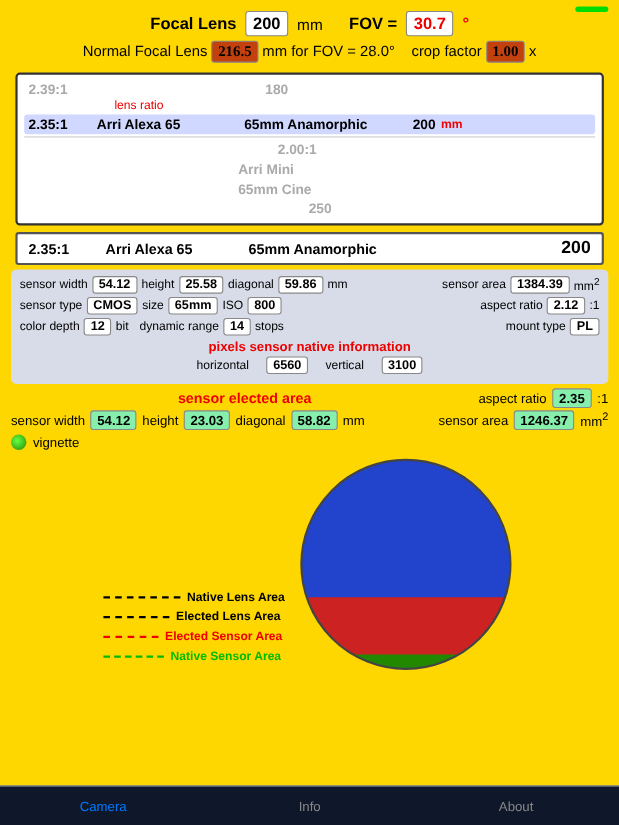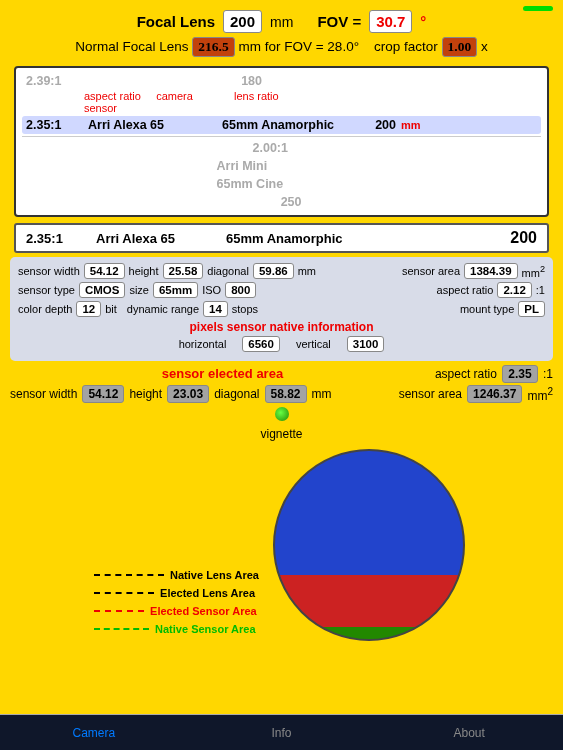--- a/index.html
+++ b/index.html
@@ -172,21 +172,21 @@
     }
     .elected-row {
       display: flex;
       align-items: center;
       gap: 5px;
       font-size: 12px;
       color: #000;
       flex-wrap: wrap;
     }
     .ev {
-      background: #a3a3a3;
+      background: #86efac;
       border: 1.5px solid #888;
       border-radius: 3px;
       font-size: 12px;
       font-weight: bold;
       color: #000;
       padding: 1px 5px;
       display: inline-block;
     }
 
     
@@ -194,21 +194,20 @@
       margin: 4px 10px 0 10px;
       position: relative;
       display: flex;
       flex-direction: column;
     }
     .vignette-row {
       display: flex;
       align-items: center;
       gap: 6px;
       margin-bottom: 4px;
-      flex-direction: column;
     }
     .vignette-dot {
       width: 14px;
       height: 14px;
       border-radius: 50%;
       background: radial-gradient(circle at 40% 40%, #66ff44, #228800);
       display: inline-block;
     }
     .vignette-label { font-size: 12px; color: #000; }
 
@@ -295,21 +294,20 @@
 <div class="camera-table-wrap">
 
   <div class="camera-row" style="color:#aaa;">
     <span class="cam-ratio">2.39:1</span>
     <span class="cam-sensor"></span>
     <span class="cam-mm">180</span>
   </div>
 
   <div class="col-headers">
     <span class="col-hdr col-h1"></span>
-    <span class="col-hdr col-h2">aspect ratio &nbsp;&nbsp;&nbsp;&nbsp;camera sensor</span>
     <span class="col-hdr" style="margin-left:20px;">lens ratio</span>
   </div>
 
   <div class="camera-row highlighted">
     <span class="cam-ratio">2.35:1</span>
     <span class="cam-name">Arri Alexa 65</span>
     <span class="cam-sensor">65mm Anamorphic</span>
     <span class="cam-mm">200</span>
     <span class="cam-unit">mm</span>
   </div>

